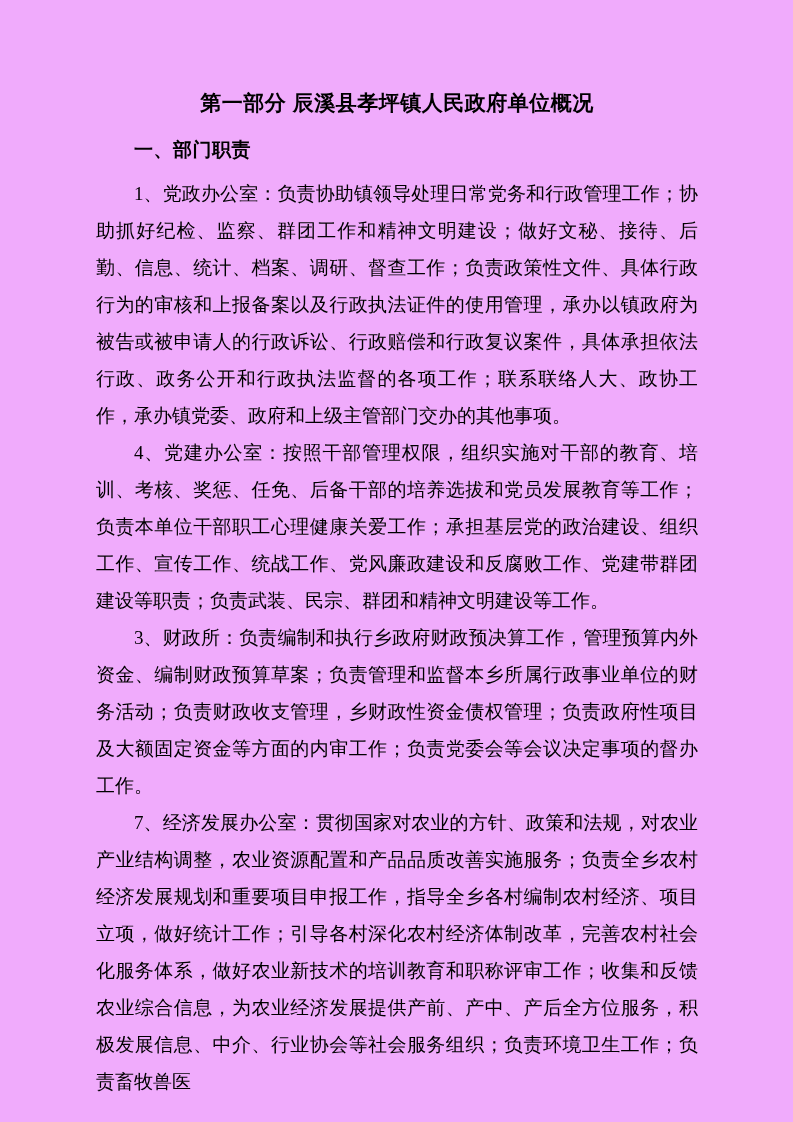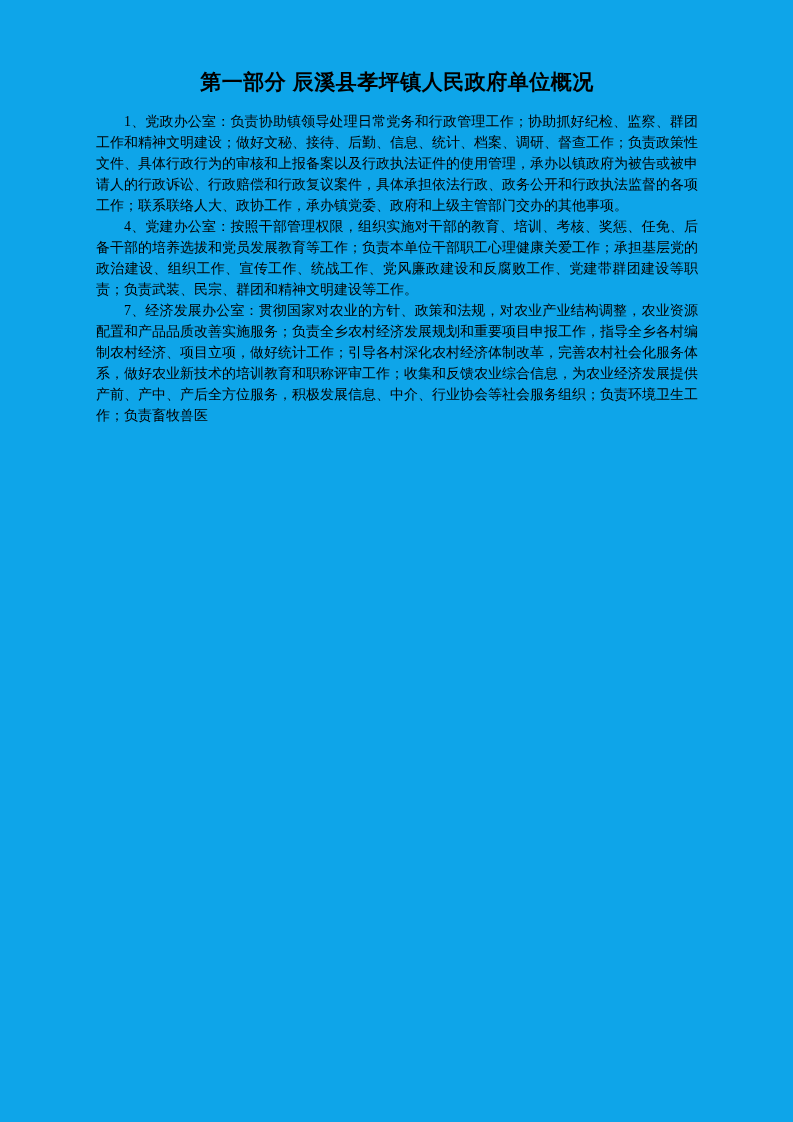--- a/index.html
+++ b/index.html
@@ -9,23 +9,23 @@
   }
   body {
     width: 793px;
     height: 1122px;
     overflow: hidden;
   }
   .page {
     box-sizing: border-box;
     width: 793px;
     height: 1122px;
-    background: #0ea5e9;
+    background: #f0abfc;
     color: #000000;
-    padding: 64px 95px 0 96px;
+    padding: 85px 95px 0 96px;
   }
   .doc-title {
     font-family: "Liberation Sans", "DejaVu Sans", sans-serif;
     font-size: 21px;
     font-weight: bold;
     line-height: 35px;
     text-align: center;
     margin: 0 0 12px 0;
     letter-spacing: 0.5px;
   }
@@ -33,34 +33,36 @@
     font-family: "Liberation Sans", "DejaVu Sans", sans-serif;
     font-size: 19px;
     font-weight: bold;
     line-height: 35px;
     margin: 0 0 8px 0;
     text-indent: 2em;
     letter-spacing: 0.5px;
   }
   .body-para {
     font-family: "Liberation Serif", "DejaVu Serif", serif;
-    font-size: 14px;
-    line-height: 21px;
+    font-size: 19px;
+    line-height: 37px;
     margin: 0;
     text-indent: 2em;
     text-align: justify;
     text-justify: inter-ideograph;
   }
 </style>
 </head>
 <body>
 
 <div class="page">
   <h1 class="doc-title">第一部分 辰溪县孝坪镇人民政府单位概况</h1>
 
+  <h2 class="section-heading">一、部门职责</h2>
 
   <p class="body-para">1、党政办公室：负责协助镇领导处理日常党务和行政管理工作；协助抓好纪检、监察、群团工作和精神文明建设；做好文秘、接待、后勤、信息、统计、档案、调研、督查工作；负责政策性文件、具体行政行为的审核和上报备案以及行政执法证件的使用管理，承办以镇政府为被告或被申请人的行政诉讼、行政赔偿和行政复议案件，具体承担依法行政、政务公开和行政执法监督的各项工作；联系联络人大、政协工作，承办镇党委、政府和上级主管部门交办的其他事项。</p>
 
   <p class="body-para">4、党建办公室：按照干部管理权限，组织实施对干部的教育、培训、考核、奖惩、任免、后备干部的培养选拔和党员发展教育等工作；负责本单位干部职工心理健康关爱工作；承担基层党的政治建设、组织工作、宣传工作、统战工作、党风廉政建设和反腐败工作、党建带群团建设等职责；负责武装、民宗、群团和精神文明建设等工作。</p>
 
+  <p class="body-para">3、财政所：负责编制和执行乡政府财政预决算工作，管理预算内外资金、编制财政预算草案；负责管理和监督本乡所属行政事业单位的财务活动；负责财政收支管理，乡财政性资金债权管理；负责政府性项目及大额固定资金等方面的内审工作；负责党委会等会议决定事项的督办工作。</p>
 
   <p class="body-para">7、经济发展办公室：贯彻国家对农业的方针、政策和法规，对农业产业结构调整，农业资源配置和产品品质改善实施服务；负责全乡农村经济发展规划和重要项目申报工作，指导全乡各村编制农村经济、项目立项，做好统计工作；引导各村深化农村经济体制改革，完善农村社会化服务体系，做好农业新技术的培训教育和职称评审工作；收集和反馈农业综合信息，为农业经济发展提供产前、产中、产后全方位服务，积极发展信息、中介、行业协会等社会服务组织；负责环境卫生工作；负责畜牧兽医</p>
 </div>
 
 </body></html>

